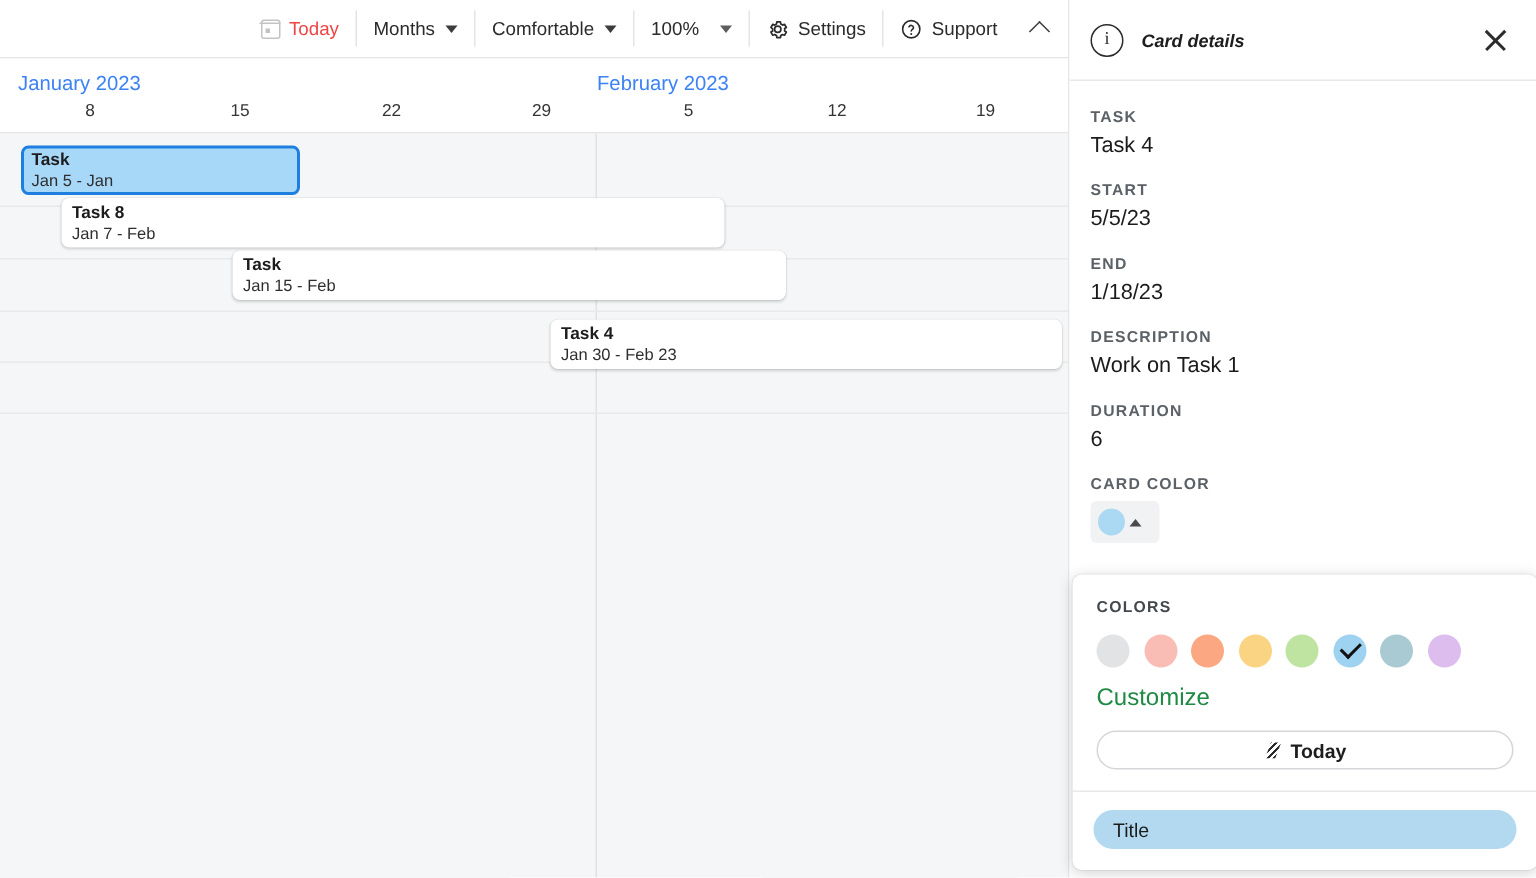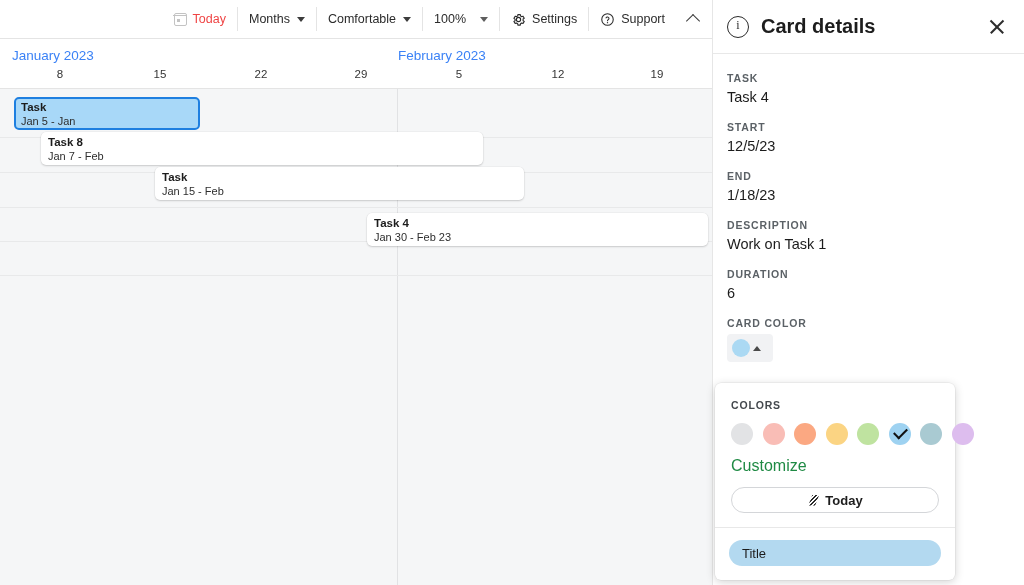--- a/index.html
+++ b/index.html
@@ -206,25 +206,26 @@
     content: "i";
     position: absolute;
     left: 0; right: 0; top: -1px;
     text-align: center;
     font-size: 12px;
     font-family: "Liberation Serif", serif;
     color: #2b2b2b;
     line-height: 19px;
   }
   .panel-title {
-    font-size: 20px;
+    font-size: 12px;
     font-weight: bold;
     color: #1d1d1d;
     margin-left: 12px;
     flex: 1 1 auto;
+    font-style: italic;
   }
   .close-x {
     width: 18px; height: 18px;
     position: relative;
     cursor: pointer;
     flex: 0 0 auto;
   }
   .close-x::before, .close-x::after {
     content: "";
     position: absolute;
@@ -269,21 +270,21 @@
     border-left: 4px solid transparent;
     border-right: 4px solid transparent;
     border-bottom: 5px solid #4a4a4a;
   }
 
   
   .popover {
     position: absolute;
     left: 2px;
     top: 383px;
-    width: 240px;
+    width: 310px;
     background: #ffffff;
     border-radius: 6px;
     box-shadow: 0 2px 10px rgba(0,0,0,.18), 0 0 0 0.5px rgba(0,0,0,.07);
     box-sizing: border-box;
   }
   .pop-section { padding: 16px 16px 14px 16px; }
   .pop-label {
     font-size: 10.5px;
     font-weight: bold;
     letter-spacing: .08em;
@@ -452,21 +453,21 @@
       <span class="close-x"></span>
     </div>
 
     <div class="panel-body">
       <div class="field">
         <div class="field-label">TASK</div>
         <div class="field-value">Task 4</div>
       </div>
       <div class="field">
         <div class="field-label">START</div>
-        <div class="field-value">12/5/23</div>
+        <div class="field-value">5/5/23</div>
       </div>
       <div class="field">
         <div class="field-label">END</div>
         <div class="field-value">1/18/23</div>
       </div>
       <div class="field">
         <div class="field-label">DESCRIPTION</div>
         <div class="field-value">Work on Task 1</div>
       </div>
       <div class="field">

